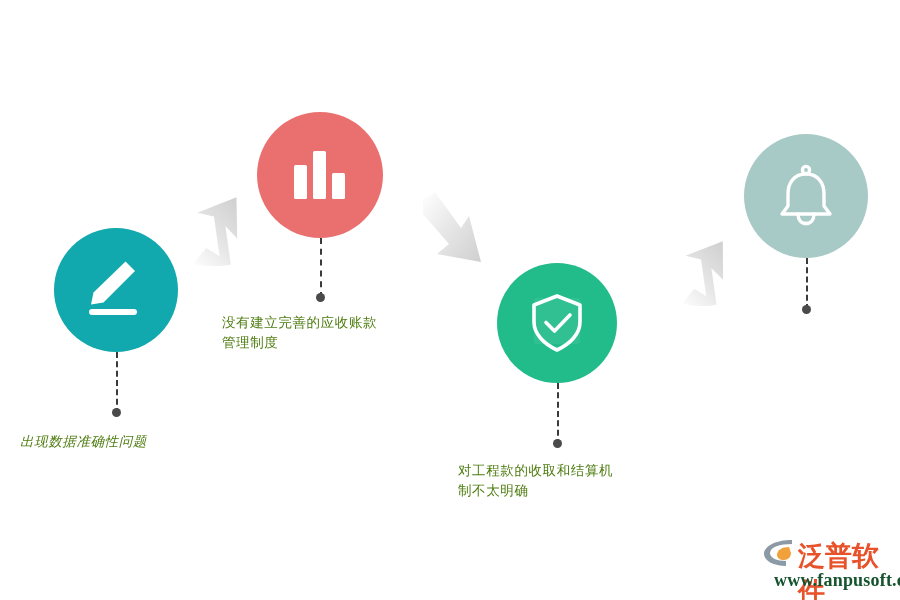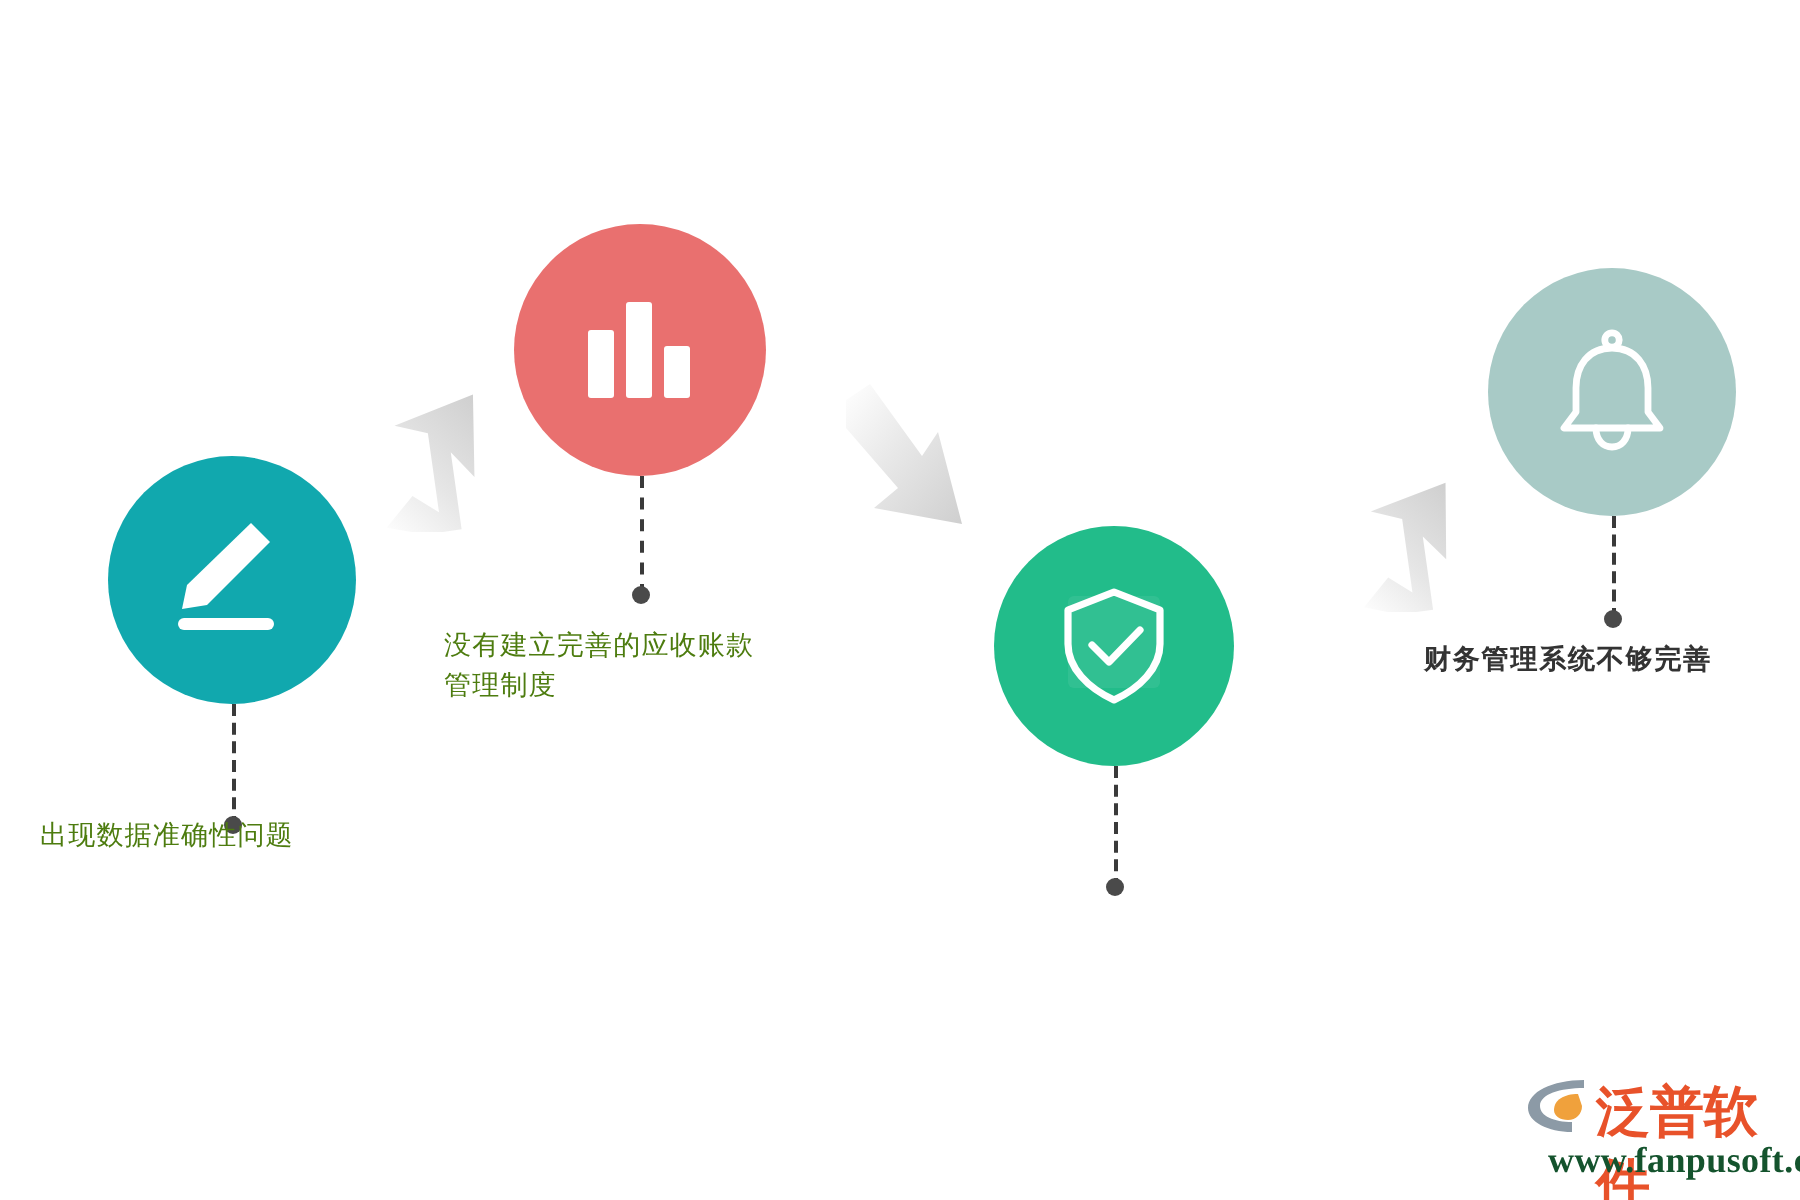--- a/index.html
+++ b/index.html
@@ -182,27 +182,28 @@
   <div class="node-circle" id="circle-4" style="left:744px; top:134px; width:124px; height:124px; background:#A8CAC6;">
     <svg width="62" height="64" viewBox="0 0 62 64">
       <g fill="none" stroke="#ffffff" stroke-width="3.4" stroke-linejoin="round" stroke-linecap="round">
         <circle cx="31" cy="6" r="3.6"></circle>
         <path d="M31 10 C19 10 13 19 13 30 L13 42 L7 50 L55 50 L49 42 L49 30 C49 19 43 10 31 10 Z"></path>
         <path d="M23 50 C23 56 26.5 59.5 31 59.5 C35.5 59.5 39 56 39 50"></path>
       </g>
     </svg>
   </div>
 
-  <div class="node-label" style="left:20px; top:408px;">出现数据准确性问题</div>
+  <div class="node-label" style="left:20px; top:432px;font-style:italic;">出现数据准确性问题</div>
 
   <div class="node-label" style="left:222px; top:313px;">没有建立完善的应收账款
 管理制度</div>
 
-
-  <div class="node-label bold" style="left:712px; top:320px;">财务管理系统不够完善</div>
+  <div class="node-label" style="left:458px; top:461px;">对工程款的收取和结算机
+制不太明确</div>
+
 
   <div id="watermark">
     <svg width="34" height="30" viewBox="0 0 34 30" style="position:absolute;left:0;top:2px;">
       <path d="M30 2 C14 2 2 8 2 16 C2 23 12 28 24 28 L24 23 C15 23 8 20 8 15 C8 9 18 6 30 6 Z" fill="#8c9aa6"></path>
       <path d="M27 9 C20 9 15 12 15 17 C15 20 18 22 22 22 C26 22 29 19 29 15 Z" fill="#f0a13c"></path>
     </svg>
     <div class="wm-cn">泛普软件</div>
     <div class="wm-url">www.fanpusoft.com</div>
   </div>
 

